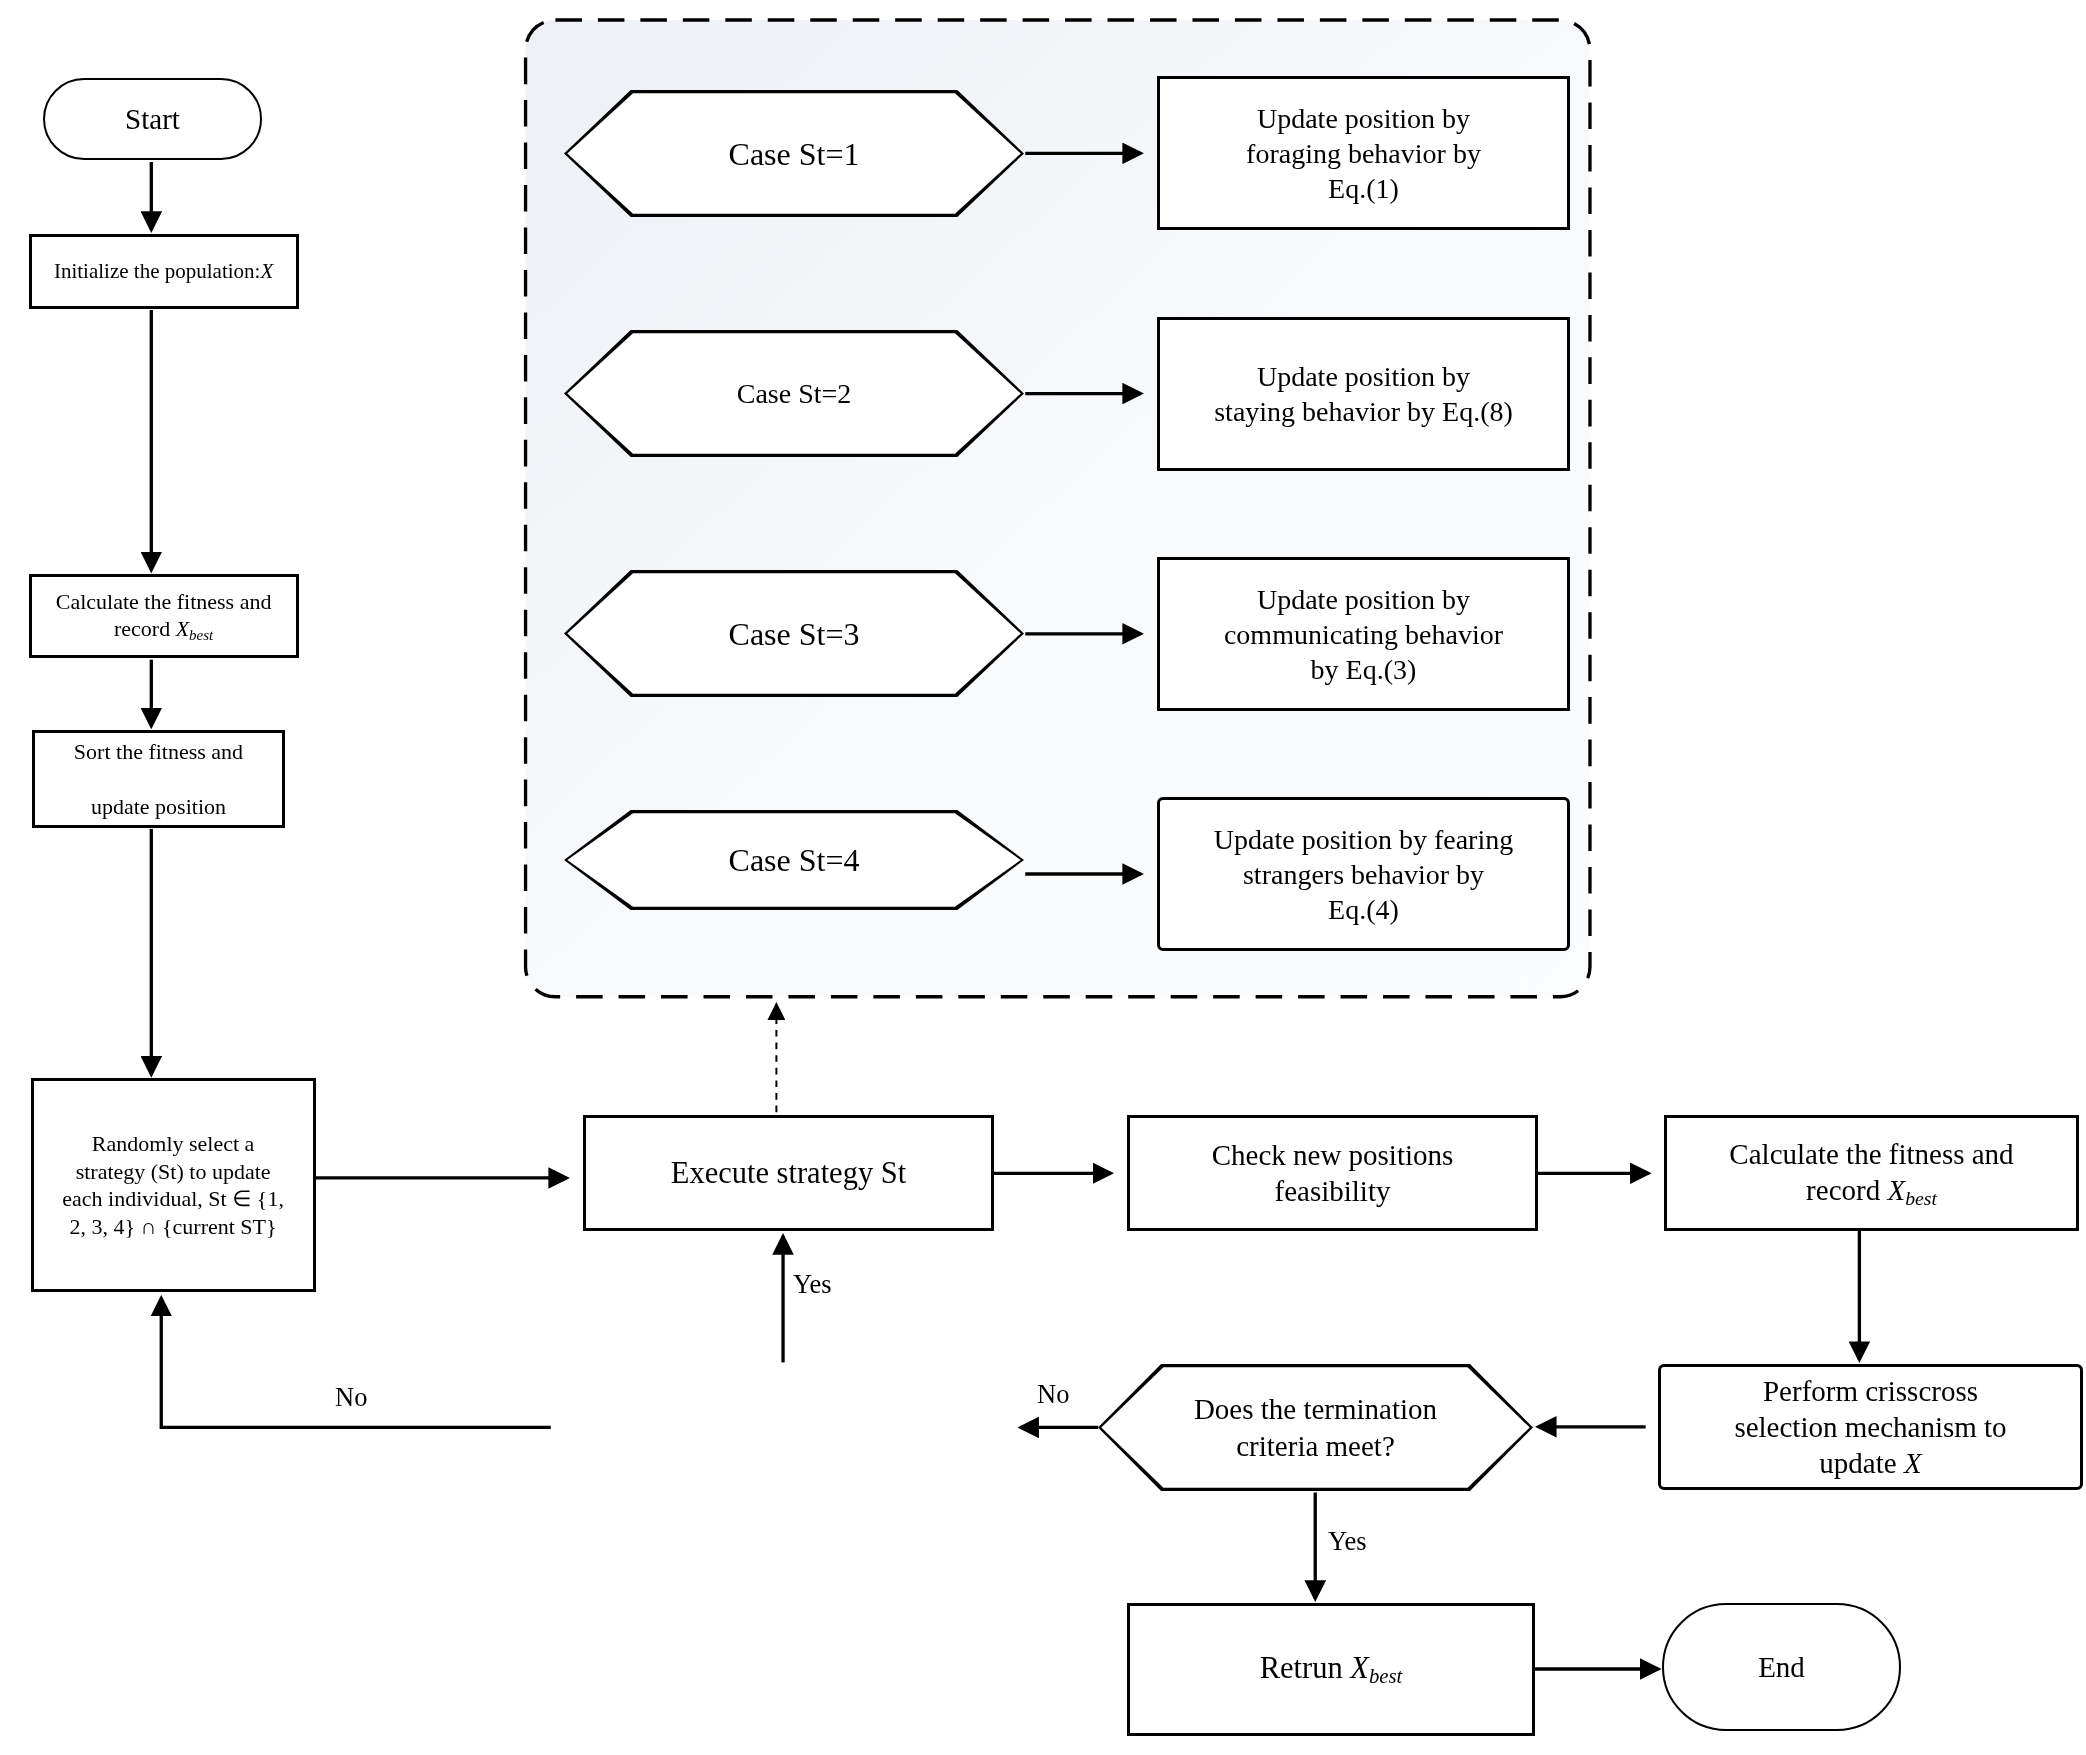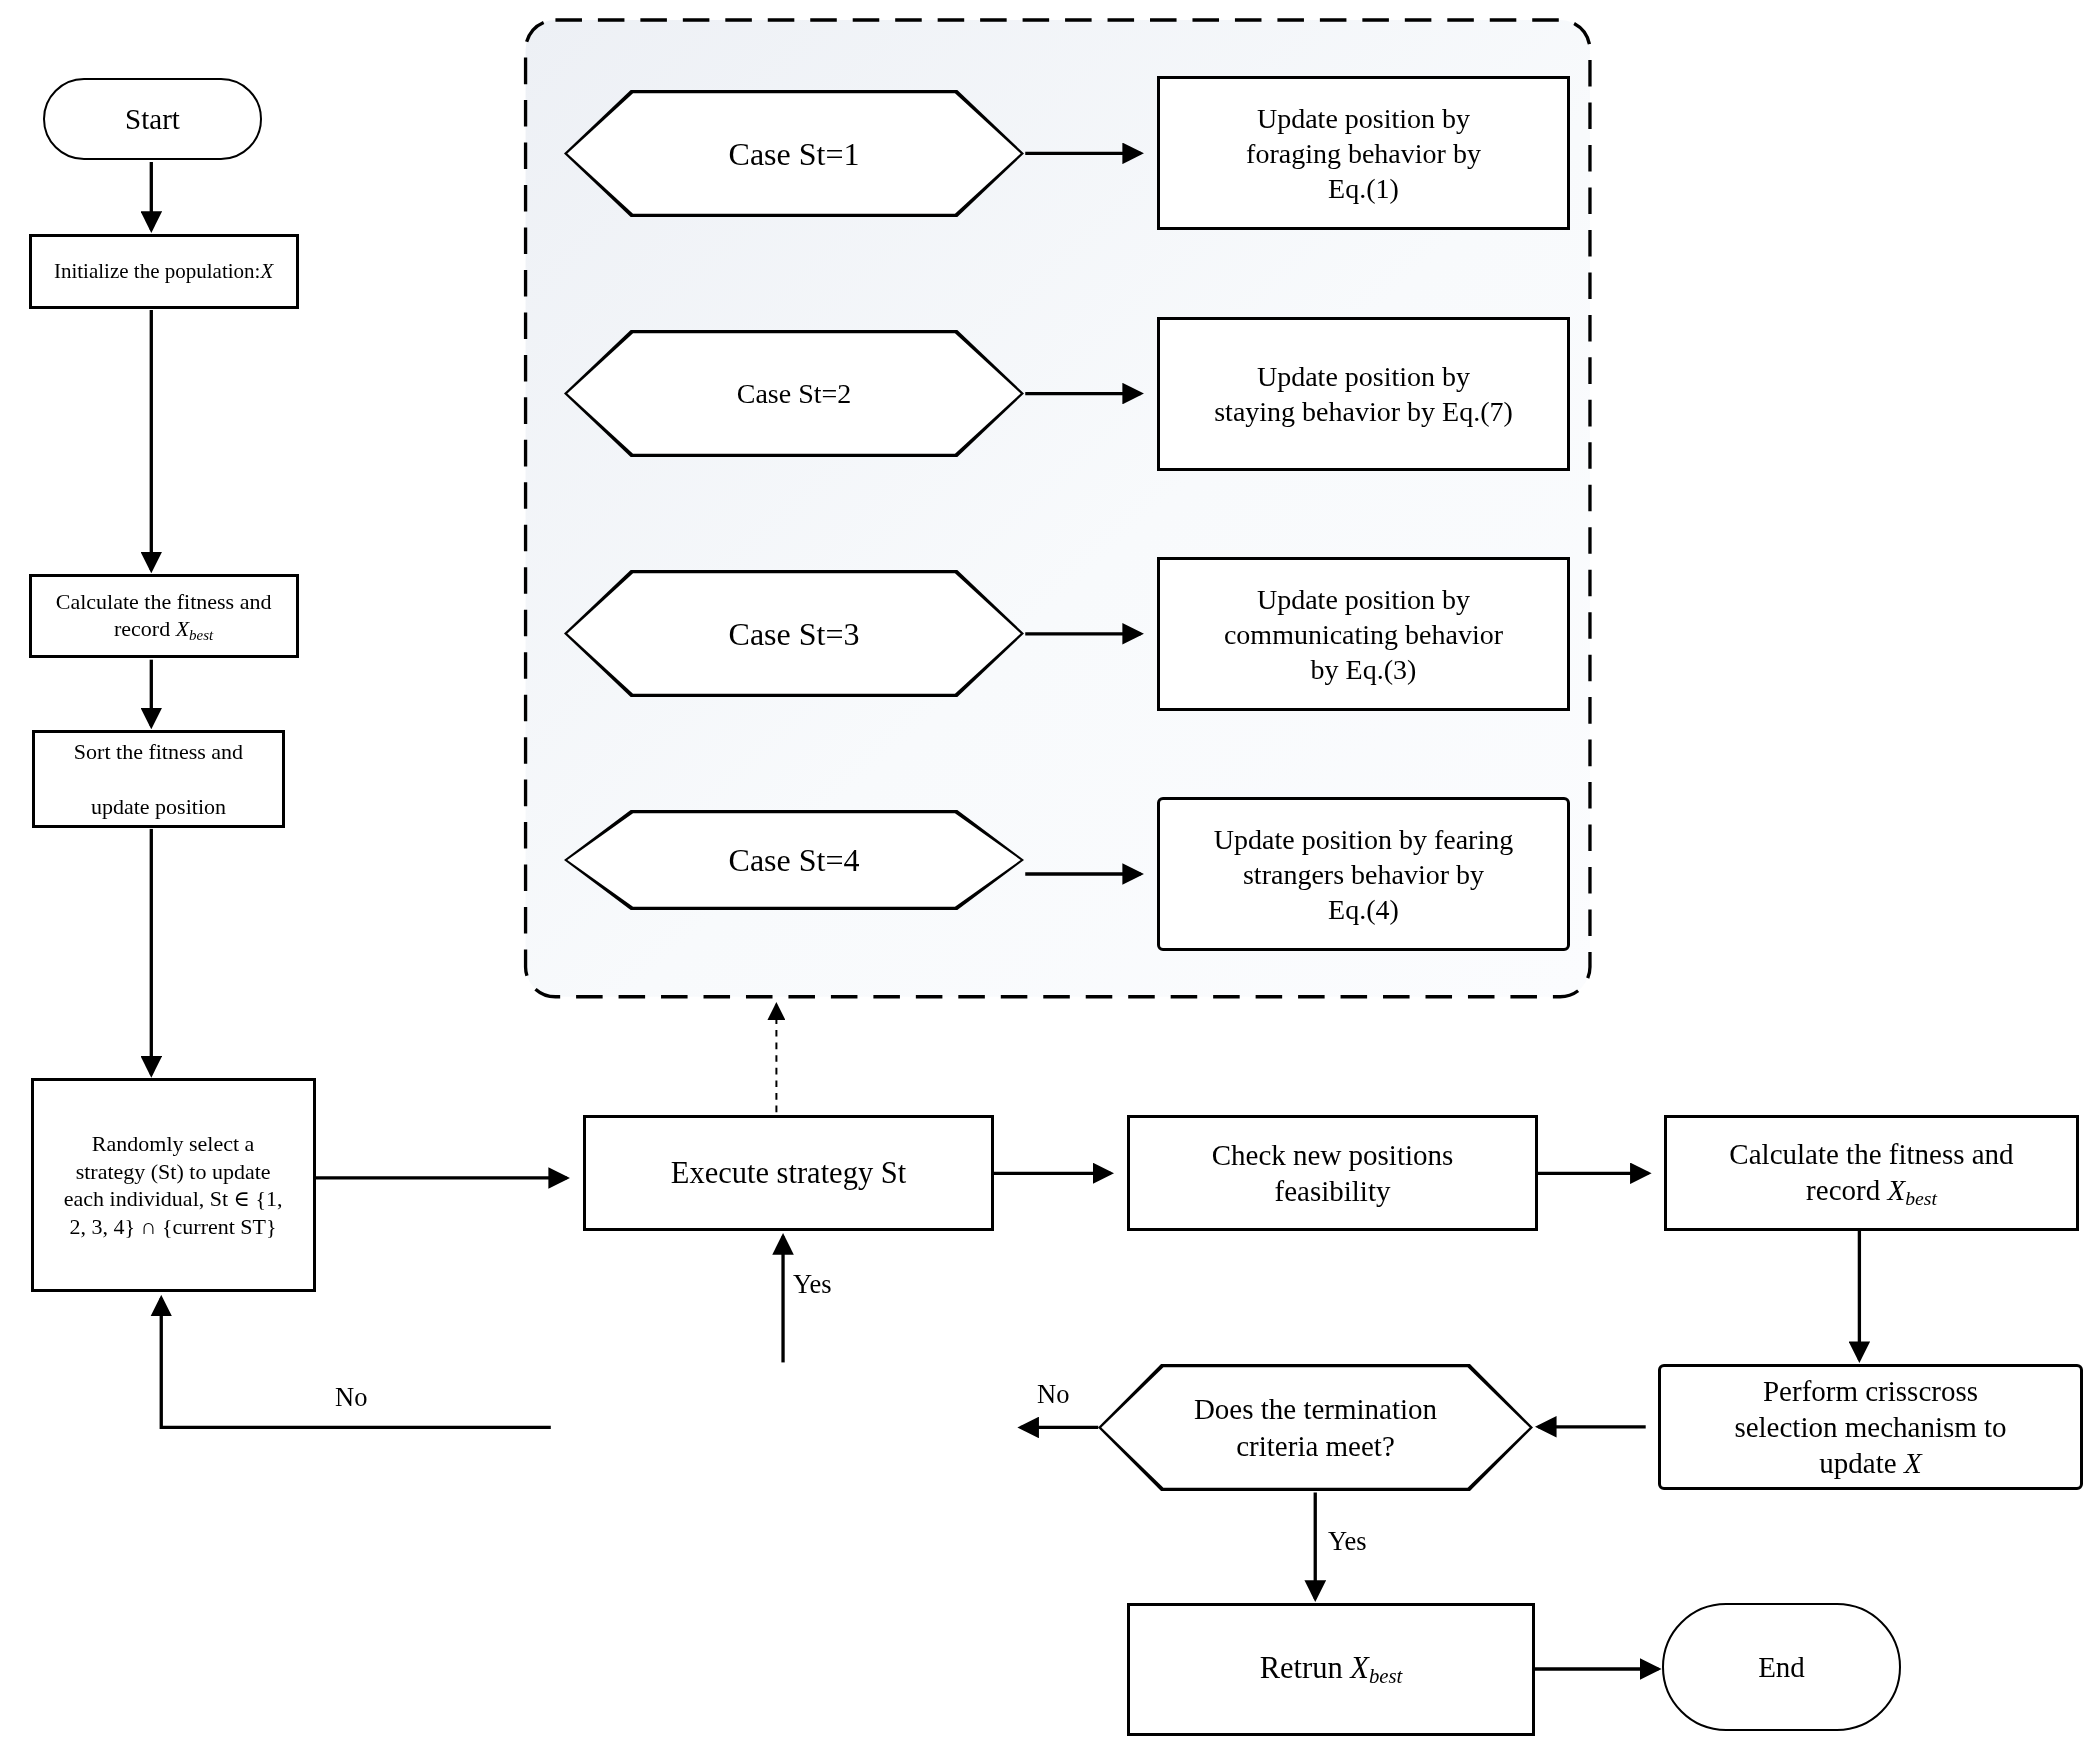--- a/index.html
+++ b/index.html
@@ -1,21 +1,21 @@
 <!DOCTYPE html>
 <html style="font-size:10.6px"><head>
 <meta charset="utf-8">
 <style>
   html,body{margin:0;padding:0;background:#ffffff;width:2087px;height:1756px;overflow:hidden;}
   #canvas{position:relative;width:2087px;height:1756px;font-family:"Liberation Serif","DejaVu Serif",serif;color:#000;}
   #edges{position:absolute;left:0;top:0;z-index:0;}
   .ln{stroke:#000;stroke-width:5;fill:none;marker-end:url(#ah);}
   .lnd{stroke:#000;stroke-width:3;fill:none;stroke-dasharray:10 9;marker-end:url(#ahs);}
   .node{position:absolute;z-index:2;display:flex;flex-direction:column;align-items:center;justify-content:center;
-        text-align:right;line-height:1.25;}
+        text-align:right;line-height:1.25;font-family:Liberation Serif, serif;}
   .rectn{background:#fff;border:3.3px solid #000;box-sizing:border-box;margin-left:12px;}
   .oval{background:#fff;border:2.7px solid #000;box-sizing:border-box;border-radius:133px;}
   .hexnode{position:absolute;z-index:2;}
   .hex-bg{position:absolute;inset:0;background:#000;
           clip-path:polygon(0 50%,14.5% 0,85.5% 0,100% 50%,85.5% 100%,14.5% 100%);}
   .hex-in{position:absolute;inset:3.3px;background:#fff;
           clip-path:polygon(0 50%,14.5% 0,85.5% 0,100% 50%,85.5% 100%,14.5% 100%);}
   .hex-label{position:absolute;inset:0;display:flex;flex-direction:column;align-items:center;justify-content:center;
              text-align:center;line-height:1.25;}
   .var{font-style:italic;}
@@ -122,21 +122,21 @@
       </div>
   </div>
 
   <div class="node rectn" style="left:1145px;top:76px;width:413px;height:154px;font-size:28px;">
     <div>Update position by</div>
     <div>foraging behavior by</div>
     <div>Eq.(1)</div>
   </div>
   <div class="node rectn" style="left:1145px;top:317px;width:413px;height:154px;font-size:28px;">
     <div>Update position by</div>
-    <div>staying behavior by Eq.(7)</div>
+    <div>staying behavior by Eq.(8)</div>
   </div>
   <div class="node rectn" style="left:1145px;top:557px;width:413px;height:154px;font-size:28px;">
     <div>Update position by</div>
     <div>communicating behavior</div>
     <div>by Eq.(3)</div>
   </div>
   <div class="node rectn" style="left:1145px;top:797px;width:413px;height:154px;font-size:28px;border-radius:6px;">
     <div>Update position by fearing</div>
     <div>strangers behavior by</div>
     <div>Eq.(4)</div>

